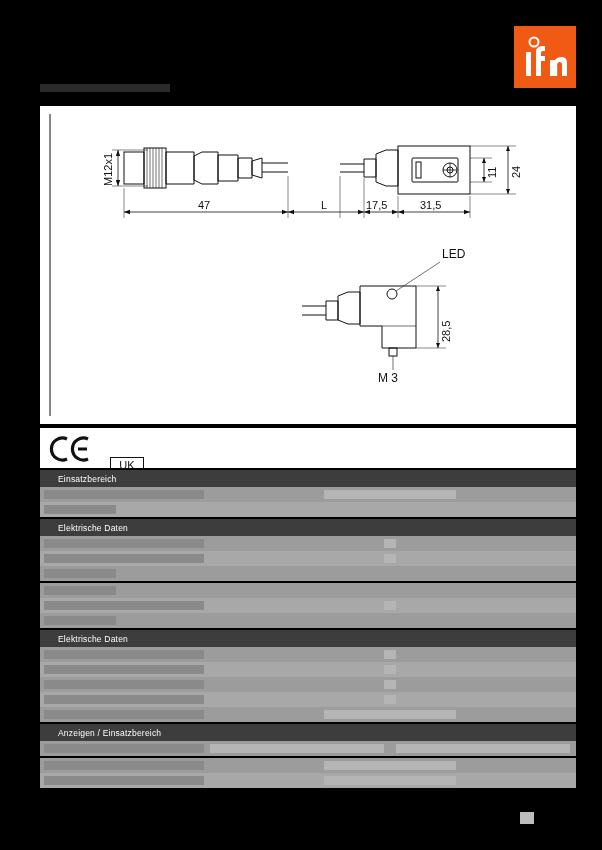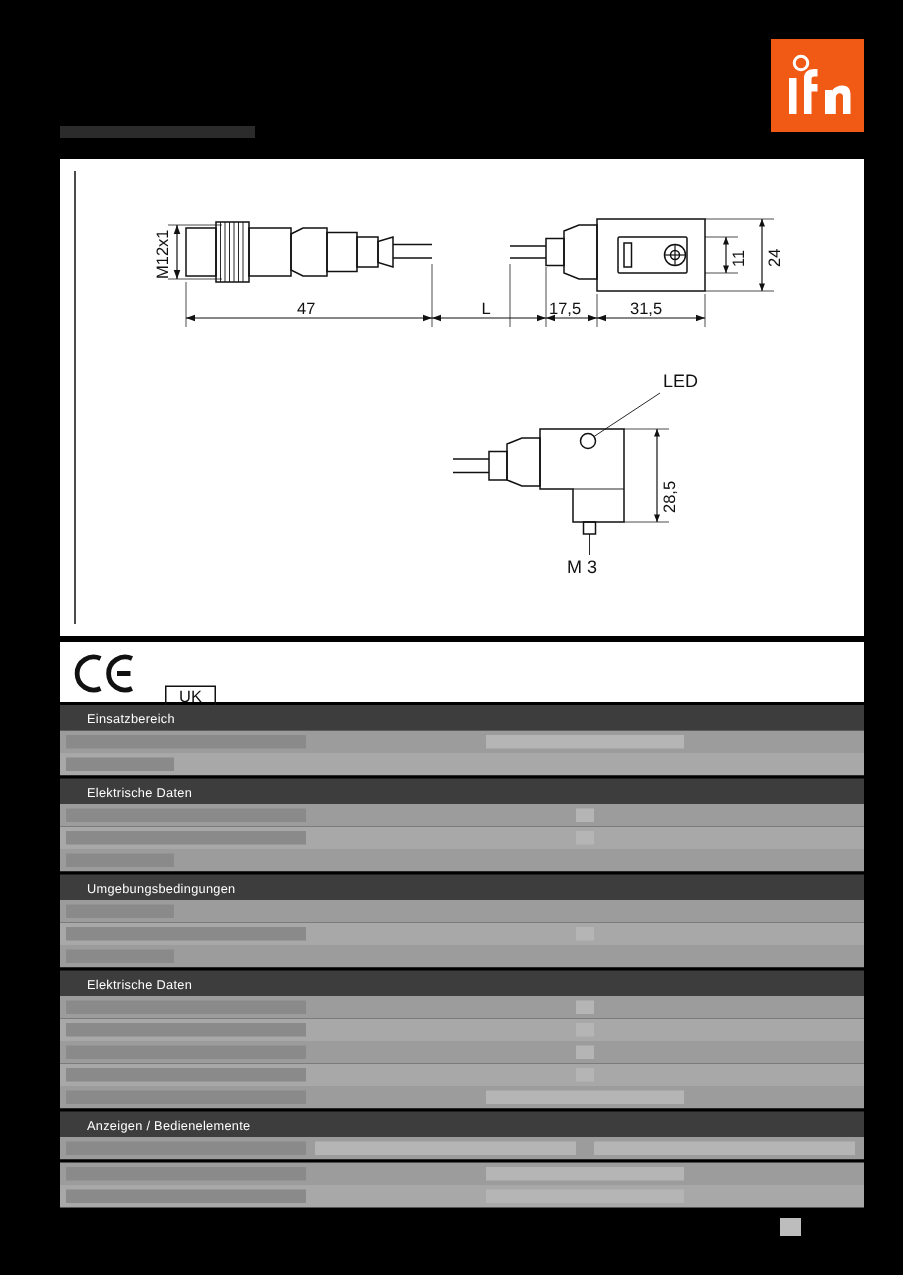--- a/index.html
+++ b/index.html
@@ -223,23 +223,20 @@
       <div class="c-key"></div>
       <div class="c-val short"></div>
     </div>
     <div class="row r-grey">
       <div class="c-key"></div>
       <div class="c-val tiny"></div>
     </div>
 
     <div class="gap"></div>
 
-    <div class="row sec">
-      <span class="sec-label">Umgebungsbedingungen</span>
-    </div>
     <div class="row r-grey">
       <div class="c-key"></div>
       <div class="c-val tiny"></div>
     </div>
     <div class="row r-grey2">
       <div class="c-key"></div>
       <div class="c-val short"></div>
     </div>
     <div class="row r-grey">
       <div class="c-key"></div>
@@ -268,21 +265,21 @@
       <div class="c-val short"></div>
     </div>
     <div class="row r-grey">
       <div class="c-key"></div>
       <div class="c-val center"></div>
     </div>
 
     <div class="gap"></div>
 
     <div class="row sec">
-      <span class="sec-label">Anzeigen / Bedienelemente</span>
+      <span class="sec-label">Anzeigen / Einsatzbereich</span>
     </div>
     <div class="row r-grey">
       <div class="c-key"></div>
       <div class="two-col">
         <div class="a"></div>
         <div class="b"></div>
       </div>
     </div>
 
     <div class="gap"></div>

